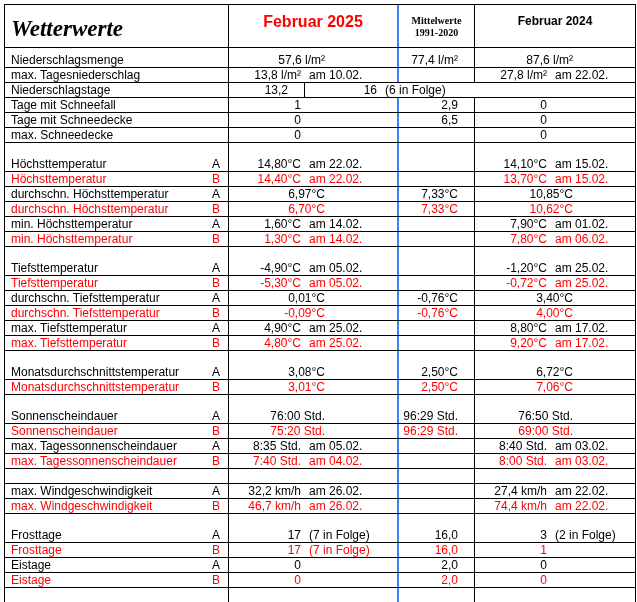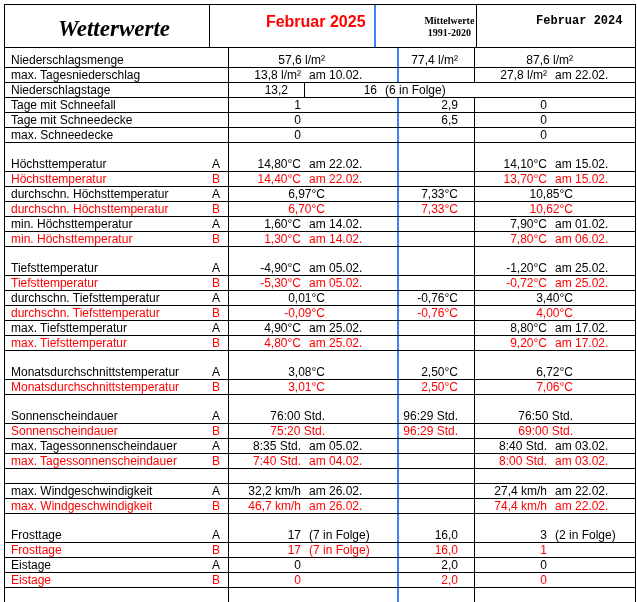--- a/index.html
+++ b/index.html
@@ -3,30 +3,30 @@
 <meta charset="utf-8">
 <style>
   html, body { margin:0; padding:0; background:#ffffff; }
   body { width:637px; height:602px; overflow:hidden; position:relative; }
   .sheet {
     position:absolute; left:4px; top:4px; width:630px;
     border-left:1px solid #000; border-right:1px solid #000; border-top:1px solid #000;
     font-family:"Liberation Sans", sans-serif; font-size:12px; color:#000;
   }
   .hdr { display:flex; height:42px; border-bottom:1px solid #000; }
-  .hdr > div { box-sizing:border-box; display:flex; align-items:center; justify-content:center;margin-left:47px; }
+  .hdr > div { box-sizing:border-box; display:flex; align-items:center; justify-content:center; }
   .c1 { width:224px; border-right:1px solid #000; }
   .c2 { width:170px; border-right:2px solid #3b82f6; }
   .c3 { width:76px;  border-right:1px solid #000; }
   .c4 { width:160px; }
   .hdr .c1 { justify-content:flex-start; padding-left:6px; padding-top:6px;
     font-family:"Liberation Serif", serif; font-style:italic; font-weight:bold; font-size:23px; }
   .hdr .c2 { color:#ff0000; font-weight:bold; font-size:16px; padding-bottom:8px; }
   .hdr .c3 { flex-direction:column; font-family:"Liberation Serif", serif; font-weight:bold; font-size:10px; line-height:12px; text-align:center; padding-top:2px; }
-  .hdr .c4 { font-family:Liberation Mono, monospace; font-weight:bold; font-size:12px; padding-bottom:10px; }
+  .hdr .c4 { font-family:Liberation Sans, sans-serif; font-weight:bold; font-size:12px; padding-bottom:10px; }
 
   .row { display:flex; height:14px; line-height:14px; border-bottom:1px solid #000; box-sizing:content-box; white-space:nowrap; }
   .row.tall { height:28px; line-height:14px; }
   .row.first { height:19px; }
   .row > div { box-sizing:border-box; display:flex; align-items:flex-end; overflow:hidden; height:100%; }
   .row.red { color:#ff0000; }
   .lbl { padding-left:6px; flex:1; }
   .ab  { width:24px; text-align:center; justify-content:center; }
   .row .c1 { display:flex; }
   .row .c2 .v { width:72px; text-align:right; display:inline-block; }

